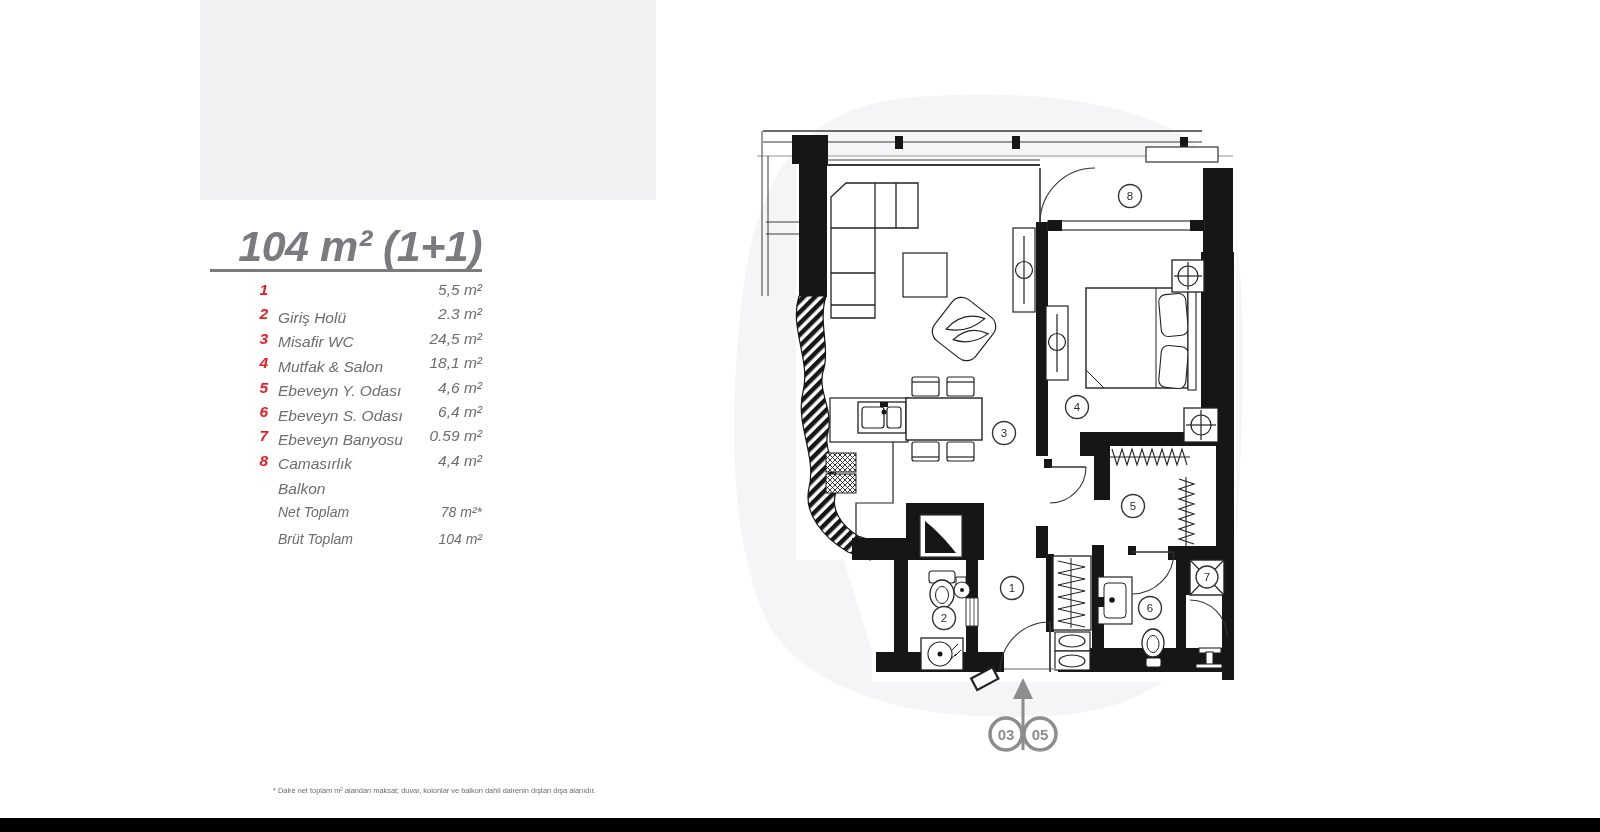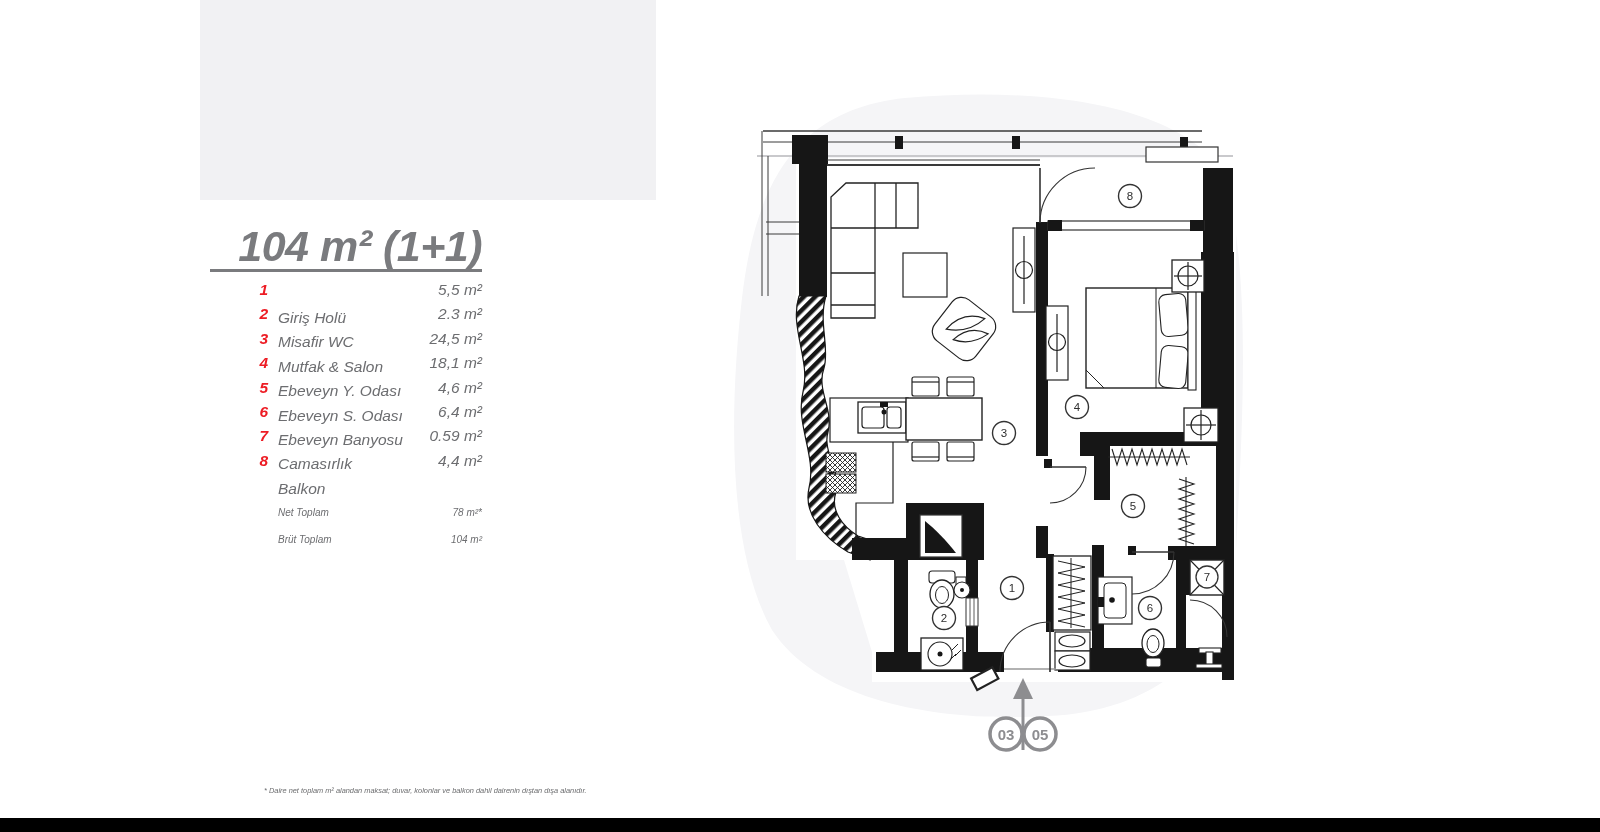--- a/index.html
+++ b/index.html
@@ -9,25 +9,25 @@
   .legend{position:absolute;left:210px;top:226px;width:272px;color:#6c6d70;font-style:italic;}
   .legend-title{font-size:43px;font-weight:bold;color:#7a7b7e;text-align:right;
                 letter-spacing:-0.5px;height:41px;line-height:41px;white-space:nowrap;}
   .legend-divider{border-top:3px solid #7a7b7e;margin-top:2px;}
   .legend-rows{margin-top:6px;}
   .lrow{display:flex;height:24.4px;line-height:24.4px;font-size:15.5px;}
   .lrow .num{width:58px;text-align:right;font-weight:bold;color:#ed1c24;}
   .lrow .lab{flex:1;padding-left:10px;white-space:nowrap;margin-top:28px;}
   .lrow .area{white-space:nowrap;}
   .totals{margin-top:26px;}
-  .trow{display:flex;height:27px;line-height:27px;font-size:10px;}
+  .trow{display:flex;height:27px;line-height:27px;font-size:14px;}
   .trow .lab{flex:1;padding-left:68px;white-space:nowrap;}
   .trow .area{text-align:right;white-space:nowrap;}
   .trow.bold{font-weight:normal;}
-  .footnote{position:absolute;left:264px;top:786px;font-size:7.4px;font-style:italic;
+  .footnote{position:absolute;left:273px;top:786px;font-size:7.4px;
             color:#6a6b6d;white-space:nowrap;}
   .bottom-bar{position:absolute;left:0;top:818px;width:1600px;height:14px;background:#000;}
   .plan-svg{position:absolute;left:700px;top:88px;width:560px;height:690px;}
   svg text{font-family:"Liberation Sans",sans-serif;}
 </style>
 </head>
 <body>
 
 <div class="gray-panel"></div>
 

